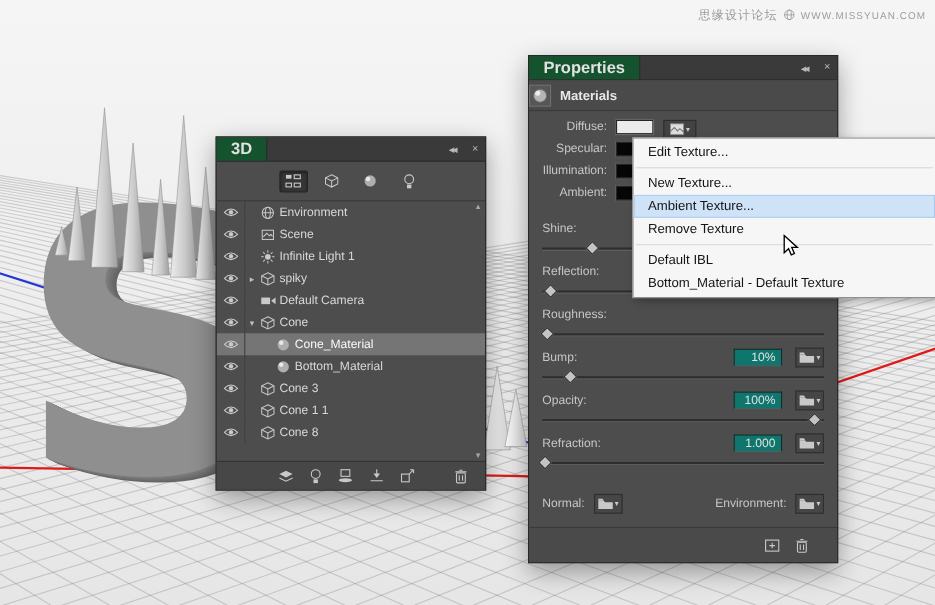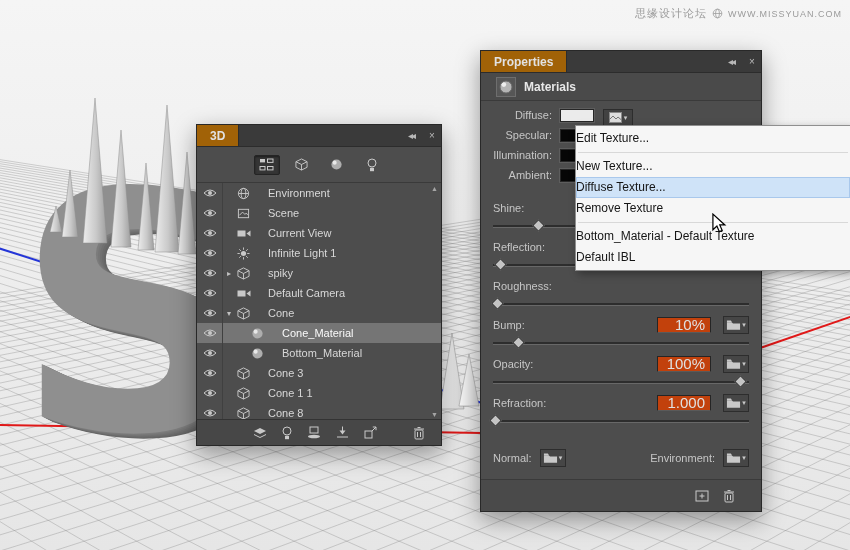--- a/index.html
+++ b/index.html
@@ -9,66 +9,66 @@
 svg.layer{position:absolute;left:0;top:0;pointer-events:none}
 #gridsvg{z-index:1}
 #scene-letter{position:absolute;left:16px;top:150px;z-index:2;font-family:"DejaVu Sans",sans-serif;font-weight:bold;font-size:330px;line-height:1;color:#8f8f8f;
  text-shadow:2px 1px 0 #7c7c7c,4px 2px 0 #767676,6px 3px 0 #707070,8px 4px 0 #6a6a6a,10px 5px 0 #656565;user-select:none}
 #spikesvg{z-index:3}
 #watermark{position:absolute;top:6px;right:8px;z-index:8;display:flex;align-items:center;gap:5px;color:#9b9b9b;font-size:11px;letter-spacing:1px}
 #watermark .url{font-size:9px;letter-spacing:1px}
 
 .panel{position:absolute;background:#4d4d4d;border:1px solid #282828;box-shadow:0 8px 22px rgba(0,0,0,.38);z-index:4}
 .tabstrip{height:22px;background:#3a3a3a;display:flex;align-items:stretch;border-bottom:1px solid #2c2c2c}
-.tab{display:flex;align-items:center;padding:0 13px;background:#a16207;color:#e2e2e2;font-size:12px;font-weight:bold;border-right:1px solid #2c2c2c}
+.tab{display:flex;align-items:center;padding:0 13px;background:#14532d;color:#e2e2e2;font-size:15px;font-weight:bold;border-right:1px solid #2c2c2c}
 .tsp{flex:1}
 .hicon{width:20px;display:flex;align-items:center;justify-content:center;color:#b8b8b8;font-size:10px;letter-spacing:-2px;cursor:default}
 
 #panel3d{left:196px;top:124px;width:246px;height:322px}
 #filterbar{height:36px;display:flex;align-items:center;justify-content:center;gap:9px;border-bottom:1px solid #3a3a3a}
 .fbtn{width:26px;height:20px;display:flex;align-items:center;justify-content:center;border:1px solid transparent;border-radius:2px}
 .fbtn.active{background:#353535;border-color:#242424;box-shadow:inset 0 1px 2px rgba(0,0,0,.45)}
 #layerlist{position:relative;height:238px;overflow:hidden}
 .lrow{height:20px;display:flex;align-items:center;font-size:11px;color:#d8d8d8;white-space:nowrap}
 .lrow.sel{background:#757575;color:#fafafa}
 .eye{width:26px;align-self:stretch;display:flex;align-items:center;justify-content:center;border-right:1px solid #404040;flex:none}
 .disc{width:12px;text-align:center;font-size:8px;color:#c0c0c0;flex:none}
 .ricon{width:17px;display:flex;justify-content:center;flex:none}
-.rlabel{margin-left:16px}
+.rlabel{margin-left:2px}
 .scrollnub{position:absolute;right:3px;font-size:7px;color:#a5a5a5;z-index:2;line-height:8px}
 #footer3d{position:absolute;left:0;right:0;bottom:0;height:26px;background:#474747;border-top:1px solid #333;display:flex;align-items:center;gap:15px;padding:0 16px 0 56px}
 .fico{display:flex;align-items:center;justify-content:center}
 #footer3d .fico:last-child{margin-left:auto}
 
 #panelprops{left:480px;top:50px;width:282px;height:462px}
-#mtitle{height:28px;display:flex;align-items:center;gap:8px;padding:0 15px;border-bottom:1px solid #3a3a3a;background:#4a4a4a}
+#mtitle{height:28px;display:flex;align-items:center;gap:8px;padding:0 0;border-bottom:1px solid #3a3a3a;background:#4a4a4a}
 .matbadge{width:20px;height:20px;border:1px solid #6e6e6e;background:#565656;display:flex;align-items:center;justify-content:center}
 #mtitle .ttl{font-size:12px;font-weight:bold;color:#e8e8e8}
 #pcontent{position:relative;padding-top:8px}
 .crow{height:20px;display:flex;align-items:flex-start;padding:0 11px}
 .clabel{width:60px;text-align:right;font-size:11px;color:#c6c6c6;margin-right:8px;flex:none}
 .swatch{width:34px;height:13px;border:1px solid #262626;box-shadow:0 0 0 1px #5d5d5d;flex:none}
 .tbtn{margin-left:9px;width:30px;height:17px;background:#424242;border:1px solid #2d2d2d;display:flex;align-items:center;justify-content:center;gap:2px}
 .caret{font-size:7px;color:#c9c9c9;font-style:normal}
 #matball{position:absolute;right:8px;top:42px;width:58px;height:58px;border-radius:50%;
  background:radial-gradient(circle at 35% 30%,#ffffff 0%,#ececec 35%,#c0c0c0 65%,#8f8f8f 100%);box-shadow:0 2px 6px rgba(0,0,0,.35)}
 .srow{margin:11px 12px 0}
 .shead{height:16px;display:flex;align-items:center}
 .slabel{font-size:11px;color:#c6c6c6}
 .sp{flex:1}
-.vfield{width:54px;height:16px;background:#c2410c;border:1px solid #252525;border-bottom-color:#5a5a5a;color:#e0e0e0;font-size:15px;text-align:right;padding:0 5px;line-height:14px}
+.vfield{width:44px;height:16px;background:#0f766e;border:1px solid #252525;border-bottom-color:#5a5a5a;color:#e0e0e0;font-size:11px;text-align:right;padding:0 5px;line-height:14px}
 .folderbtn{width:26px;height:18px;margin-left:12px;display:flex;align-items:center;justify-content:center;gap:1px;background:#464646;border:1px solid #2d2d2d}
 #maprow .folderbtn{margin-left:0}
 .track{position:relative;height:3px;margin-top:9px;background:#2d2d2d;border-bottom:1px solid #686868}
 .thumb{position:absolute;top:-4px;width:9px;height:9px;background:#c4c4c4;border:1px solid #2a2a2a;transform:rotate(45deg)}
 #maprow{display:flex;align-items:center;margin:26px 12px 0;gap:8px}
 #footerprops{position:absolute;left:0;right:0;bottom:0;height:32px;border-top:1px solid #3a3a3a;background:#4a4a4a;display:flex;align-items:center;justify-content:flex-end;gap:14px;padding-right:26px}
 
 #ctxmenu{position:absolute;left:575px;top:125px;width:276px;background:#f6f6f6;border:1px solid #8f8f8f;box-shadow:3px 3px 8px rgba(0,0,0,.35);padding:2px 0;z-index:6}
-.mi{height:21px;line-height:21px;font-size:12px;color:#151515;white-space:nowrap;overflow:hidden}
+.mi{height:21px;line-height:21px;padding-left:13px;font-size:12px;color:#151515;white-space:nowrap;overflow:hidden}
 .mi.hl{box-shadow:inset 0 0 0 1px #a9c8ec}
 .msep{height:1px;background:#d8d8d8;margin:3px 2px}
 #cursor{position:absolute;left:711px;top:213px;z-index:7}
 </style>
 </head>
 <body>
 
 <div id="stage">
   <svg id="gridsvg" class="layer" width="850" height="550">
       <line x1="-1750" y1="565" x2="1650" y2="38" stroke="rgba(125,125,125,0.32)" stroke-width="1"></line>
@@ -288,37 +288,20 @@
         <div class="lrow">
           <span class="eye">
             <svg width="14" height="10" viewBox="0 0 14 10">
               <path d="M1 5 Q7 -1 13 5 Q7 11 1 5Z" fill="none" stroke="#c9c9c9"></path>
               <circle cx="7" cy="5" r="2" fill="#c9c9c9"></circle>
             </svg>
           </span>
           <span style="width:0px;flex:none"></span>
           <span class="disc"></span>
           <span class="ricon">
-            <svg width="14" height="10" viewBox="0 0 14 10">
-              <rect x="0.5" y="2.5" width="8" height="6" fill="#c9c9c9"></rect>
-              <path d="M9.5 5.5 L13.5 2.5 V8.5 Z" fill="#c9c9c9"></path>
-            </svg>
-          </span>
-          <span class="rlabel">Current View</span>
-        </div>
-        <div class="lrow">
-          <span class="eye">
-            <svg width="14" height="10" viewBox="0 0 14 10">
-              <path d="M1 5 Q7 -1 13 5 Q7 11 1 5Z" fill="none" stroke="#c9c9c9"></path>
-              <circle cx="7" cy="5" r="2" fill="#c9c9c9"></circle>
-            </svg>
-          </span>
-          <span style="width:0px;flex:none"></span>
-          <span class="disc"></span>
-          <span class="ricon">
             <svg width="13" height="13" viewBox="0 0 14 14">
               <circle cx="7" cy="7" r="2.8" fill="#c9c9c9"></circle>
               <g stroke="#c9c9c9">
                 <line x1="7" y1="0.5" x2="7" y2="3"></line>
                 <line x1="7" y1="11" x2="7" y2="13.5"></line>
                 <line x1="0.5" y1="7" x2="3" y2="7"></line>
                 <line x1="11" y1="7" x2="13.5" y2="7"></line>
                 <line x1="2.4" y1="2.4" x2="4.2" y2="4.2"></line>
                 <line x1="9.8" y1="9.8" x2="11.6" y2="11.6"></line>
                 <line x1="11.6" y1="2.4" x2="9.8" y2="4.2"></line>
@@ -690,23 +673,23 @@
             <line x1="7.5" y1="6" x2="7.5" y2="11" stroke="#c9c9c9"></line>
           </svg>
         </span>
       </div>
   </div>
 
   <div id="ctxmenu">
       <div class="mi">Edit Texture...</div>
       <div class="msep"></div>
       <div class="mi">New Texture...</div>
-      <div class="mi hl" style="background: rgb(207, 227, 248);">Diffuse Texture...</div>
+      <div class="mi hl" style="background: rgb(207, 227, 248);">Ambient Texture...</div>
       <div class="mi">Remove Texture</div>
       <div class="msep"></div>
+      <div class="mi">Default IBL</div>
       <div class="mi">Bottom_Material - Default Texture</div>
-      <div class="mi">Default IBL</div>
     </div>
 
   <svg id="cursor" width="16" height="21" viewBox="0 0 13 19">
     <path d="M1 1 L1 15.2 L4.6 11.8 L6.8 16.9 L9.4 15.8 L7.2 10.8 L11.8 10.8 Z" fill="#ffffff" stroke="#000000" stroke-width="1.1"></path>
   </svg>
 </div>
 
 </body></html>

